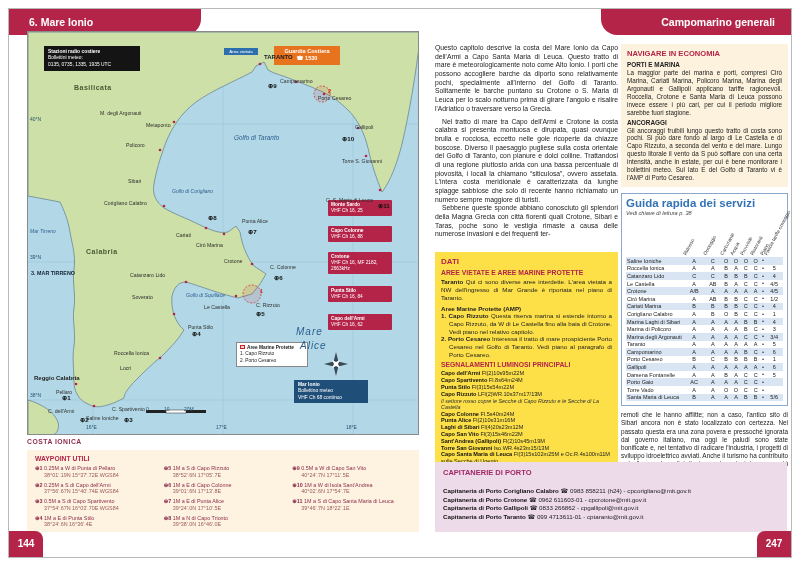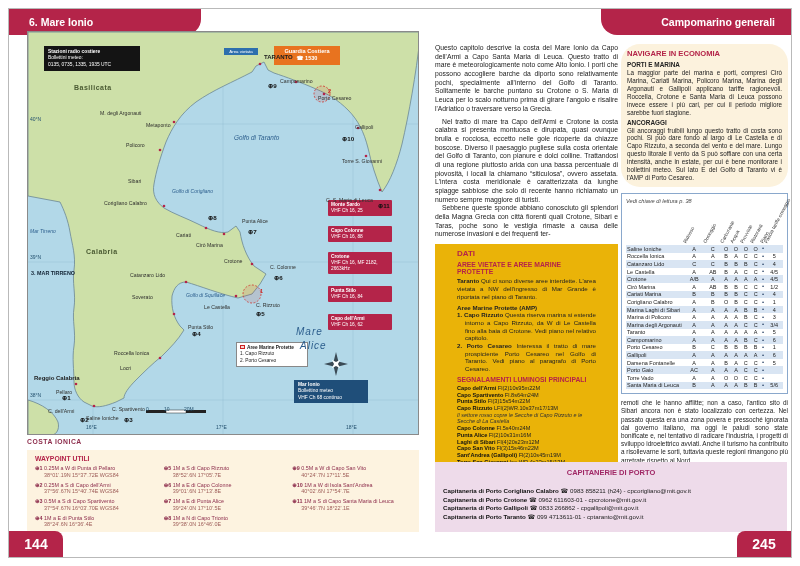--- a/index.html
+++ b/index.html
@@ -5,21 +5,21 @@
   * { margin:0; padding:0; box-sizing:border-box; }
   html,body { width:800px; height:566px; background:#fff; font-family:"Liberation Sans", sans-serif; }
   .spread { position:absolute; left:8px; top:8px; width:784px; height:550px; background:#fff; border:1px solid #b9b9b9; overflow:hidden; }
 
   
   .tab { position:absolute; top:0; height:26px; background:#b42449; color:#fff; font-size:10.5px; font-weight:bold; line-height:26px; }
   .tab-left { left:0; width:192px; border-radius:0 0 16px 0; padding-left:20px; }
   .tab-right { right:0; width:190px; border-radius:0 0 0 16px; text-align:right; padding-right:16px; }
 
   
-  .pagenum { position:absolute; bottom:0; width:54px; height:26px; background:#b42449; color:#fff; font-weight:bold; font-size:14px; text-align:center; line-height:26px; }
+  .pagenum { position:absolute; bottom:0; width:34px; height:26px; background:#b42449; color:#fff; font-weight:bold; font-size:10px; text-align:center; line-height:26px; }
   .pagenum-left { left:0; border-radius:0 8px 0 0; }
   .pagenum-right { right:0; border-radius:8px 0 0 0; }
 
   
   .map-panel { position:absolute; left:18px; top:22px; width:392px; height:404px; border:1px solid #8a8a8a; background:#b2d8e8; overflow:hidden; }
   .map-panel svg { position:absolute; left:0; top:0; }
   .map-label { position:absolute; white-space:nowrap; }
   .map-label.town { font-size:5.2px; color:#30302e; }
   .map-label.town-bold { font-size:6px; font-weight:bold; color:#1c1c1c; }
   .map-label.region { font-size:7px; font-weight:bold; color:#4a5a32; letter-spacing:0.5px; }
@@ -49,39 +49,39 @@
   .wp-cols { display:flex; gap:10px; }
   .wp-col { flex:1; }
   .wp-item { font-size:5.4px; color:#8d2d4c; line-height:1.25; margin-bottom:3px; }
   .wp-item .wp-coord { display:block; padding-left:9px; color:#9c5a56; }
   .wp-item b { font-weight:bold; }
 
   
   .col-mid { position:absolute; left:426px; top:35px; width:183px; }
   .body-para { font-size:6.8px; line-height:1.28; color:#222; text-align:justify; margin-bottom:4px; }
   .body-para.indent { text-indent:7px; margin-bottom:0; }
-  .cream-box { background:#eab308; padding:5px 22px; margin-top:5px; }
+  .cream-box { background:#fde047; padding:5px 6px; margin-top:13px; }
   .sec-title { font-size:8px; font-weight:bold; color:#b42449; margin-bottom:2px; }
   .sub-title { font-size:6.8px; font-weight:bold; color:#b42449; margin:3px 0 2px; }
   .small-para { font-size:6.2px; line-height:1.24; color:#222; text-align:justify; }
   .amp-head { font-size:6.2px; font-weight:bold; color:#222; margin-top:4px; }
   .amp-item { font-size:6.2px; line-height:1.24; color:#222; text-align:justify; padding-left:8px; text-indent:-8px; }
   .light-line { font-size:5.6px; line-height:1.22; color:#222; }
   .light-line b { color:#111; }
   .light-note { font-size:5.4px; font-style:italic; color:#333; line-height:1.2; }
 
   
   .cap-box { position:absolute; left:426px; top:453px; width:352px; height:70px; background:#eedbea; padding:6px 8px; }
-  .cap-title { font-size:7.5px; font-weight:bold; color:#a02866; margin-bottom:10px;text-align:center; }
+  .cap-title { font-size:7.5px; font-weight:bold; color:#a02866; margin-bottom:10px; }
   .cap-line { font-size:6.2px; color:#222; line-height:1.4; }
   .cap-line b { color:#111; }
 
   
   .col-right { position:absolute; left:612px; top:35px; width:167px; }
-  .econ-box { background:#fcf2dd; padding:5px 6px;border-radius:19px; }
+  .econ-box { background:#fcf2dd; padding:5px 6px; }
   .econ-title { font-size:7.6px; font-weight:bold; color:#b42449; margin-bottom:3px; }
   .econ-sub { font-size:6.4px; font-weight:bold; color:#222; margin:2px 0 1px; }
   .econ-text { font-size:6.3px; line-height:1.26; color:#222; text-align:justify; }
 
   .table-box { border:1px solid #8aa8cc; margin-top:6px; padding:3px 4px 4px; background:#fff; }
   .svc-title { font-size:11.5px; font-weight:bold; color:#3272b5; }
   .svc-note { font-size:5.6px; font-style:italic; color:#444; margin:1px 0 0; }
   table.services { border-collapse:collapse; width:100%; margin-top:1px; }
   table.services th { height:40px; position:relative; overflow:visible; }
   table.services th .rot { position:absolute; bottom:1px; left:3px; transform:rotate(-62deg); transform-origin:0 100%; font-size:4.9px; font-weight:normal; color:#333; white-space:nowrap; }
@@ -322,20 +322,21 @@
   <div class="col-right">
     <div class="econ-box">
       <div class="econ-title">NAVIGARE IN ECONOMIA</div>
       <div class="econ-sub">PORTI E MARINA</div>
       <p class="econ-text">La maggior parte dei marina e porti, compresi Cirò Marina, Cariati Marina, Policoro Marina, Marina degli Argonauti e Gallipoli applicano tariffe ragionevoli. Roccella, Crotone e Santa Maria di Leuca possono invece essere i più cari, per cui il periodo migliore sarebbe fuori stagione.</p>
       <div class="econ-sub">ANCORAGGI</div>
       <p class="econ-text">Gli ancoraggi fruibili lungo questo tratto di costa sono pochi. Si può dare fondo al largo di Le Castella e di Capo Rizzuto, a seconda del vento e del mare. Lungo questo litorale il vento da S può soffiare con una certa intensità, anche in estate, per cui è bene monitorare i bollettini meteo. Sul lato E del Golfo di Taranto vi è l'AMP di Porto Cesareo.</p>
     </div>
 
     <div class="table-box">
+      <div class="svc-title">Guida rapida dei servizi</div>
       <div class="svc-note">Vedi chiave di lettura p. 38</div>
       <table class="services">
         <thead>
             <tr id="svc-head">
               <th></th>
               <th>
                 <span class="rot">Ridosso</span>
               </th>
               <th>
                 <span class="rot">Ormeggio</span>
@@ -581,14 +582,14 @@
     <div class="cap-title">CAPITANERIE DI PORTO</div>
     <div id="cap-lines">
         <div class="cap-line"><b>Capitaneria di Porto Corigliano Calabro</b> ☎ 0983 858211 (h24) - cpcorigliano@mit.gov.it</div>
         <div class="cap-line"><b>Capitaneria di Porto Crotone</b> ☎ 0962 611603-01 - cpcrotone@mit.gov.it</div>
         <div class="cap-line"><b>Capitaneria di Porto Gallipoli</b> ☎ 0833 266862 - cpgallipoli@mit.gov.it</div>
         <div class="cap-line"><b>Capitaneria di Porto Taranto</b> ☎ 099 4713611-01 - cptaranto@mit.gov.it</div>
       </div>
   </div>
 
   <div class="pagenum pagenum-left">144</div>
-  <div class="pagenum pagenum-right">245</div>
+  <div class="pagenum pagenum-right">247</div>
 </div>
 
 </body></html>

